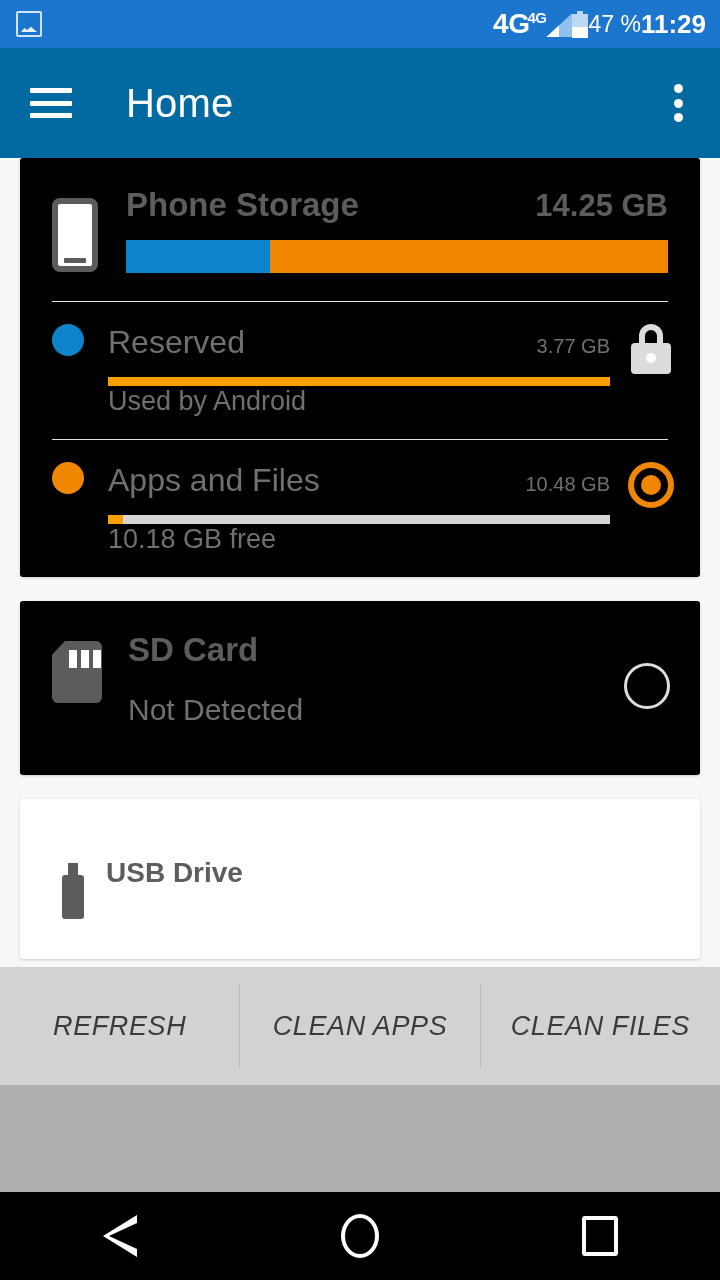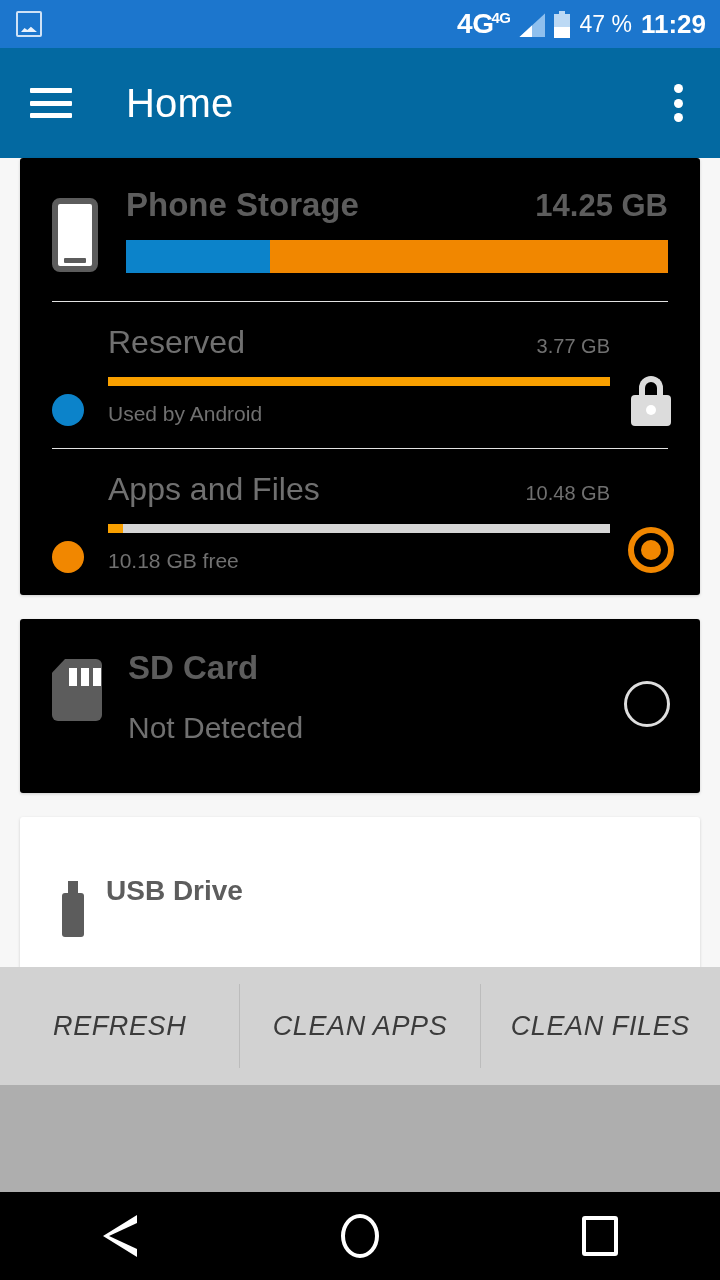--- a/index.html
+++ b/index.html
@@ -11,21 +11,21 @@
   }
   .screen { position: relative; width: 720px; height: 1280px; background: #f7f7f7; }
 
   
   .status-bar {
     position: absolute; top: 0; left: 0; width: 720px; height: 48px;
     background: #1c76cd; display: flex; align-items: center;
     padding: 0 14px 0 16px; color: #fff;
   }
   .status-left { display: flex; align-items: center; gap: 8px; }
-  .status-right { margin-left: auto; display: flex; align-items: center; gap: 9px; }
+  .status-right { margin-left: auto; display: flex; align-items: center; }
   .img-icon {
     width: 26px; height: 26px; border: 2px solid #cfe2f6; border-radius: 2px;
     position: relative; overflow: hidden;
   }
   .img-icon::after {
     content: ""; position: absolute; left: 3px; bottom: 3px; width: 16px; height: 7px;
     background: #e9f2fc;
     clip-path: polygon(0% 100%, 22% 44%, 40% 72%, 62% 24%, 100% 100%);
   }
   .net-label { font-size: 28px; font-weight: bold; letter-spacing: -0.5px; line-height: 1; }
@@ -91,31 +91,31 @@
   .ps-title { font-size: 33px; font-weight: bold; color: #5d5d5d; }
   .ps-size { margin-left: auto; font-size: 31px; font-weight: bold; color: #5d5d5d; }
   .stacked-bar { display: flex; height: 33px; margin-top: 16px; width: 100%; }
   .stacked-bar .seg-a { background: #0c83ca; height: 100%; }
   .stacked-bar .seg-b { background: #f18700; height: 100%; }
   .ps-head-pad { height: 28px; }
 
   .divider { height: 1px; background: #e2e2e2; margin: 0 32px; }
 
   
-  .sub-row { display: flex; align-items: flex-end; padding: 22px 26px 22px 32px; }
+  .sub-row { display: flex; align-items: flex-start; padding: 22px 26px 22px 32px; }
   .dot { width: 32px; height: 32px; border-radius: 50%; flex: none; }
   .dot.blue { background: #0c83ca; }
   .dot.orange { background: #f18700; }
   .sub-mid { flex: 1; margin-left: 24px; margin-right: 18px; }
   .sub-topline { display: flex; align-items: baseline; }
   .sub-name { font-size: 32px; color: #707070; }
   .sub-size { margin-left: auto; font-size: 20px; color: #707070; }
   .sub-bar { height: 9px; background: #d6d6d6; margin-top: 16px; width: 100%; position: relative; }
   .sub-bar .fill { position: absolute; left: 0; top: 0; height: 100%; background: #f9a000; }
-  .sub-note { font-size: 21px; color: #707070; margin-top: 16px; }
+  .sub-note { font-size: 27px; color: #707070; }
 
   .lock-icon { width: 46px; height: 50px; position: relative; flex: none; }
   .lock-icon .shackle {
     position: absolute; top: 0; left: 11px; width: 24px; height: 24px;
     border: 6px solid #dcdcdc; border-bottom: none;
     border-radius: 12px 12px 0 0;
   }
   .lock-icon .bodyb {
     position: absolute; bottom: 0; left: 3px; width: 40px; height: 31px;
     background: #dcdcdc; border-radius: 4px;

